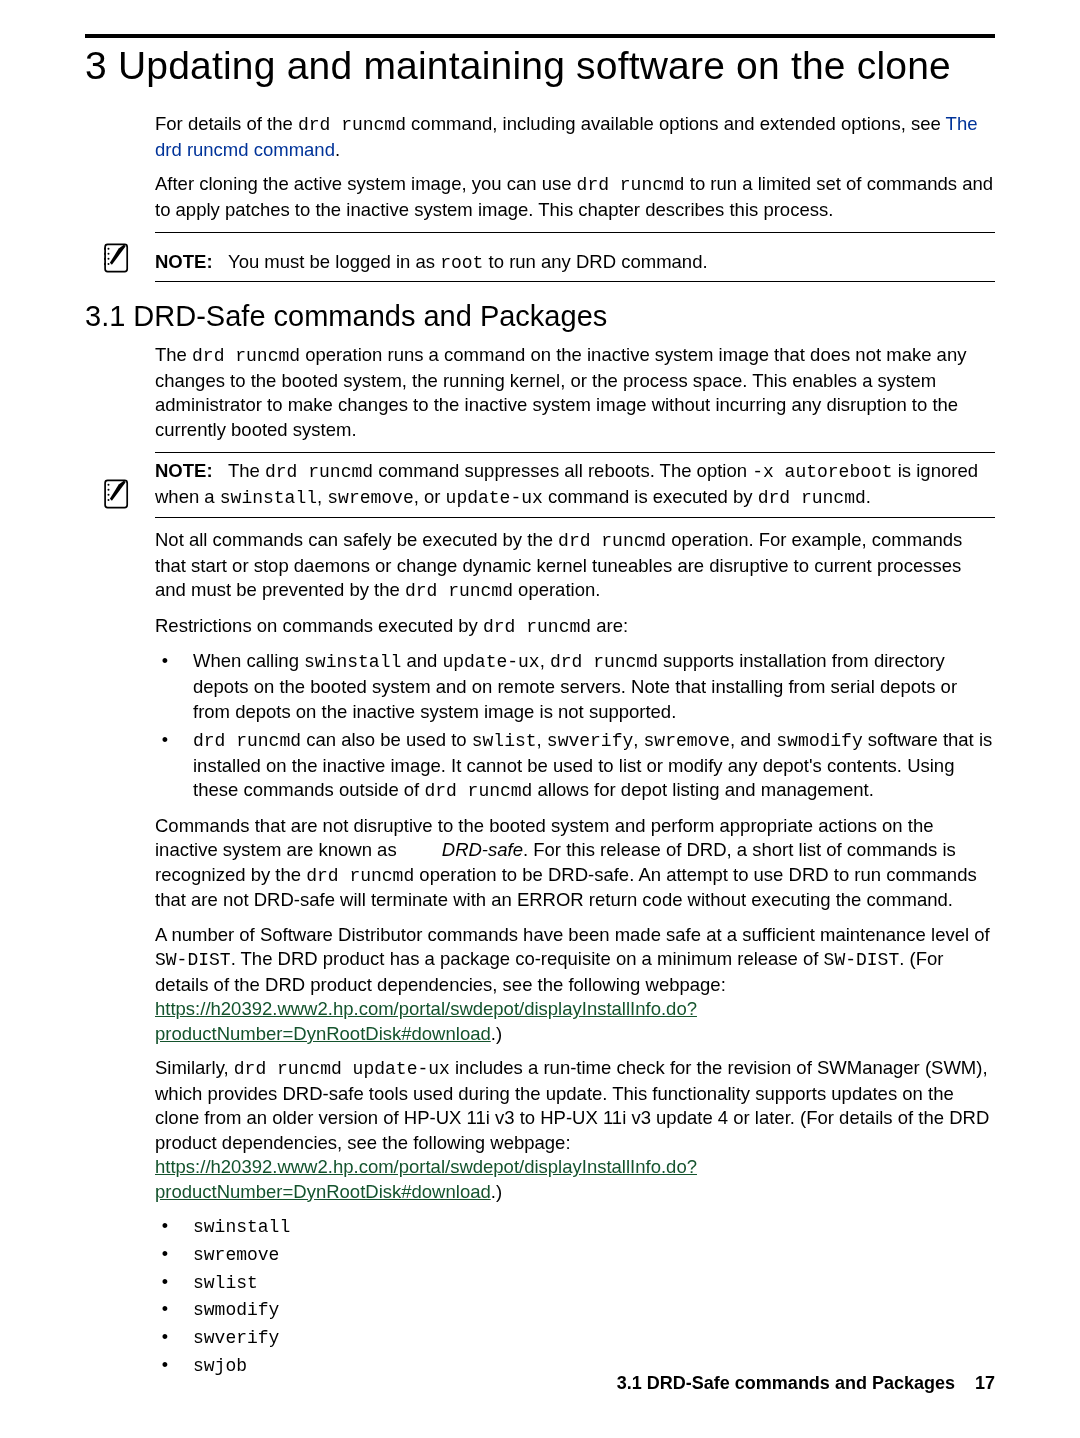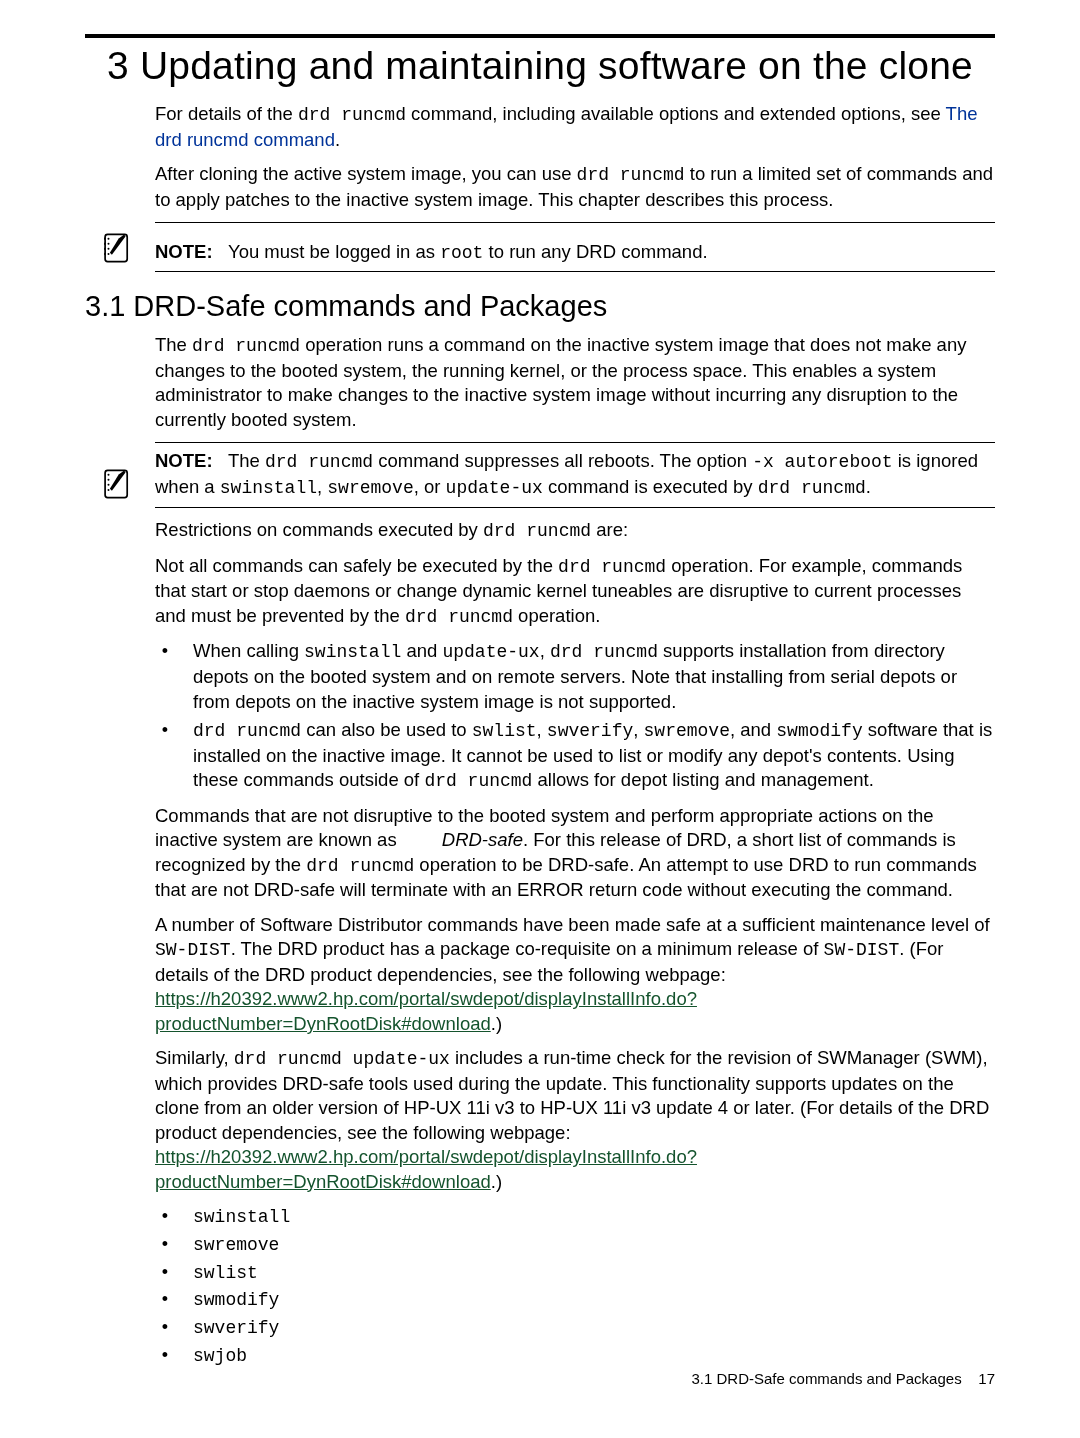--- a/index.html
+++ b/index.html
@@ -19,23 +19,22 @@
     box-sizing: border-box;
   }
   .rule {
     height: 4px;
     background: #000;
     margin-bottom: 6px;
   }
   h1 {
     font-weight: 300;
     font-size: 39px;
-    margin: 0 0 14px 0;
+    margin: 0 0 24px 0;
     letter-spacing: 0.2px;
-    text-align: center;
   }
   h2 {
     font-weight: 300;
     font-size: 29px;
     margin: 18px 0 10px 0;
   }
   .bodyblock {
     margin-left: 70px;
   }
   p {
@@ -97,24 +96,24 @@
   }
   li::marker {
     content: "•   ";
     font-size: 18px;
   }
   .cmdlist li {
     margin-bottom: 2px;
   }
   .footer {
     position: absolute;
-    bottom: 51px;
+    bottom: 44px;
     right: 85px;
-    font-size: 15px;
-    font-weight: 400;
+    font-size: 18px;
+    font-weight: 700;
   }
   em { font-style: italic; margin-left: 40px; }
 </style>
 </head>
 <body>
 
 <div class="page">
   <div class="rule"></div>
   <h1>3 Updating and maintaining software on the clone</h1>
 
@@ -167,24 +166,24 @@
       </svg>
       <div class="note-text">
         <b>NOTE:</b>&nbsp;&nbsp;&nbsp;<span>The </span><span class="mono">drd runcmd</span><span> command suppresses all reboots. The option </span><span class="mono">-x autoreboot</span><span> is ignored when a </span><span class="mono">swinstall</span><span>, </span><span class="mono">swremove</span><span>, or </span><span class="mono">update-ux</span><span> command is executed by </span><span class="mono">drd runcmd</span><span>.</span>
       </div>
     </div>
     <hr class="note-hr">
   </div>
 
   <div class="bodyblock">
     <p>
+      <span>Not all commands can safely be executed by the </span><span class="mono">drd runcmd</span><span> operation. For example, commands that start or stop daemons or change dynamic kernel tuneables are disruptive to current processes and must be prevented by the </span><span class="mono">drd runcmd</span><span> operation.</span>
+    </p>
+    <p>
       <span>Restrictions on commands executed by </span><span class="mono">drd runcmd</span><span> are:</span>
-    </p>
-    <p>
-      <span>Not all commands can safely be executed by the </span><span class="mono">drd runcmd</span><span> operation. For example, commands that start or stop daemons or change dynamic kernel tuneables are disruptive to current processes and must be prevented by the </span><span class="mono">drd runcmd</span><span> operation.</span>
     </p>
     <ul>
       <li>
         <span>When calling </span><span class="mono">swinstall</span><span> and </span><span class="mono">update-ux</span><span>, </span><span class="mono">drd runcmd</span><span> supports installation from directory depots on the booted system and on remote servers. Note that installing from serial depots or from depots on the inactive system image is not supported.</span>
       </li>
       <li>
         <span class="mono">drd runcmd</span><span> can also be used to </span><span class="mono">swlist</span><span>, </span><span class="mono">swverify</span><span>, </span><span class="mono">swremove</span><span>, and </span><span class="mono">swmodify</span><span> software that is installed on the inactive image. It cannot be used to list or modify any depot's contents. Using these commands outside of </span><span class="mono">drd runcmd</span><span> allows for depot listing and management.</span>
       </li>
     </ul>
     <p>

